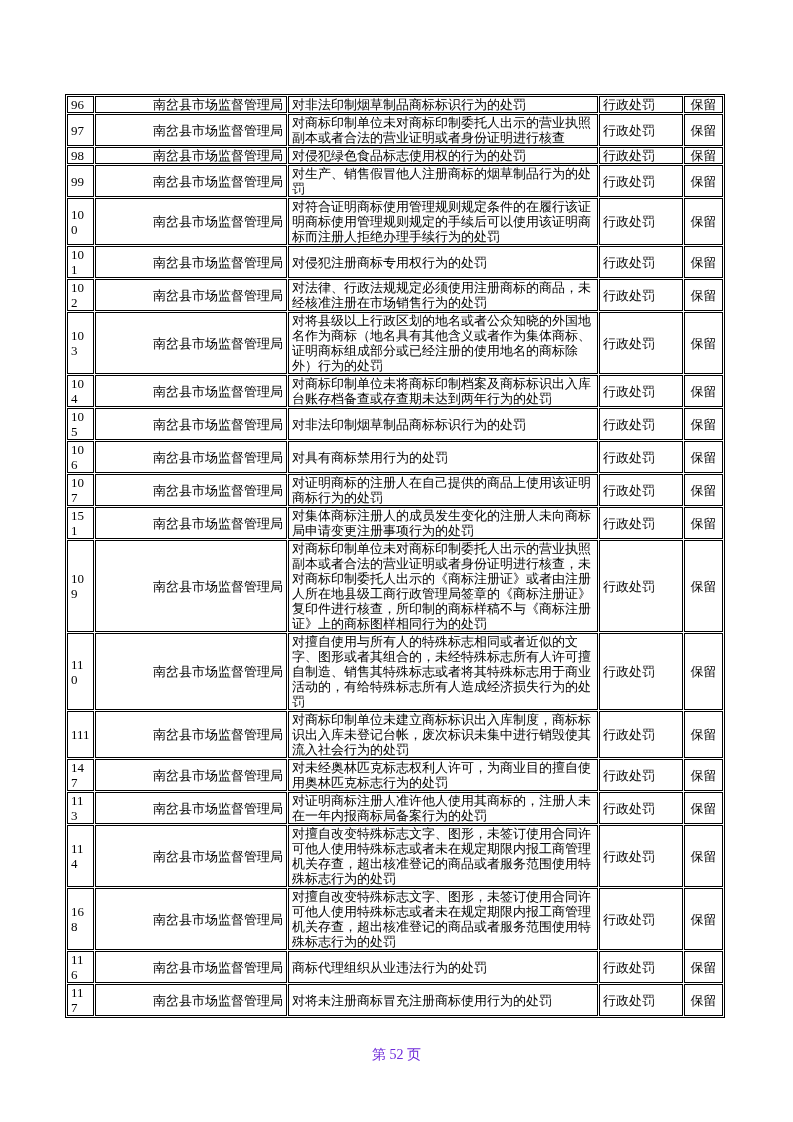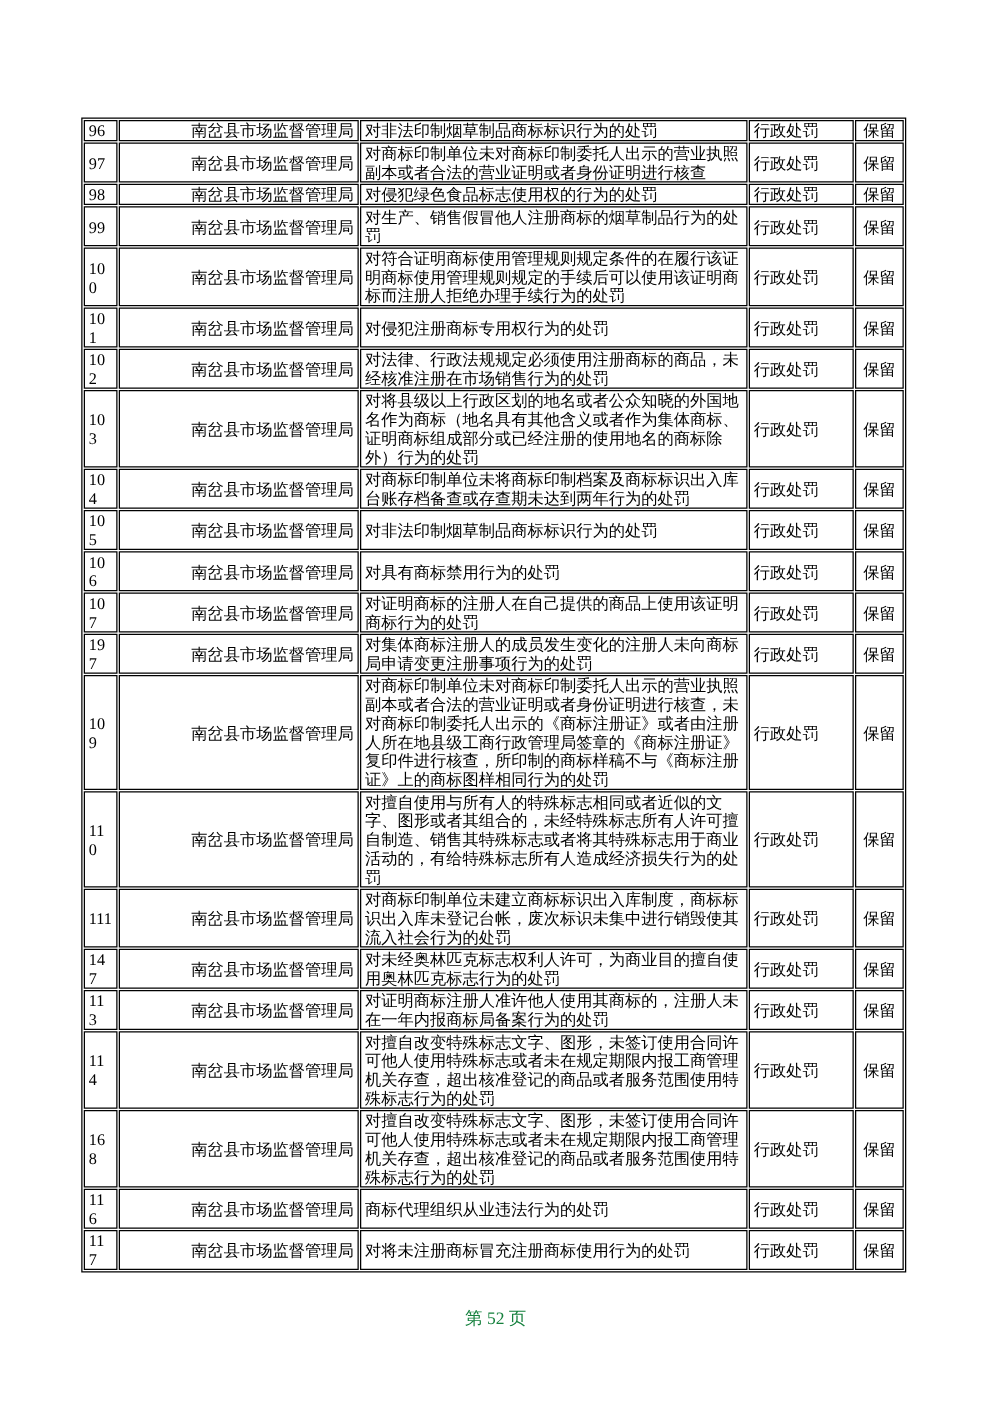--- a/index.html
+++ b/index.html
@@ -41,21 +41,21 @@
   td.c-item   { text-align: left; }
   td.c-type   { text-align: left; }
   td.c-status { text-align: center; padding: 0 1px; }
   .footer {
     position: absolute;
     left: 0;
     top: 1046px;
     width: 100%;
     text-align: center;
     font-size: 14px;
-    color: #15803d;
+    color: #6d28d9;
   }
 </style>
 </head>
 <body>
 
 <div class="page">
 
   <table class="penalty-table">
     <colgroup>
       <col style="width:27px">
@@ -155,21 +155,21 @@
 
   <tr>
     <td class="c-no">107</td>
     <td class="c-dept">南岔县市场监督管理局</td>
     <td class="c-item">对证明商标的注册人在自己提供的商品上使用该证明商标行为的处罚</td>
     <td class="c-type">行政处罚</td>
     <td class="c-status">保留</td>
   </tr>
 
   <tr>
-    <td class="c-no">197</td>
+    <td class="c-no">151</td>
     <td class="c-dept">南岔县市场监督管理局</td>
     <td class="c-item">对集体商标注册人的成员发生变化的注册人未向商标局申请变更注册事项行为的处罚</td>
     <td class="c-type">行政处罚</td>
     <td class="c-status">保留</td>
   </tr>
 
   <tr>
     <td class="c-no">109</td>
     <td class="c-dept">南岔县市场监督管理局</td>
     <td class="c-item">对商标印制单位未对商标印制委托人出示的营业执照副本或者合法的营业证明或者身份证明进行核查，未对商标印制委托人出示的《商标注册证》或者由注册人所在地县级工商行政管理局签章的《商标注册证》复印件进行核查，所印制的商标样稿不与《商标注册证》上的商标图样相同行为的处罚</td>

